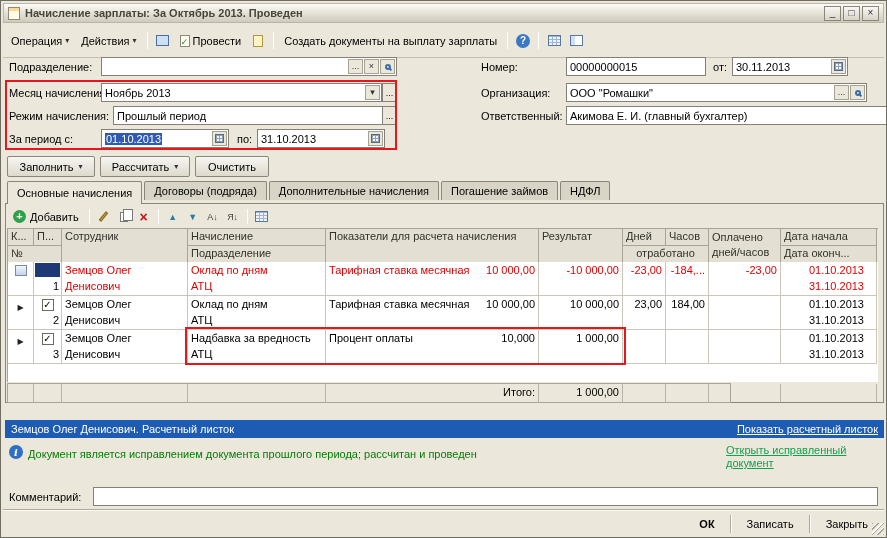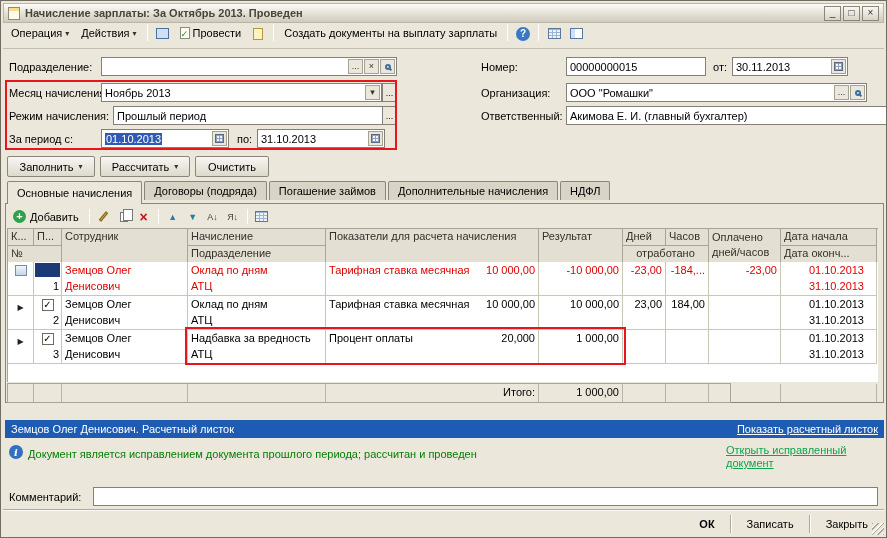--- a/index.html
+++ b/index.html
@@ -10,21 +10,21 @@
   .titlebar{position:absolute;left:2px;top:2px;right:2px;height:20px;
     background:linear-gradient(180deg,#fdfcfa 0%,#e7e4d9 45%,#cfcbbd 100%);
     border:1px solid #b9b5a7;display:flex;align-items:center;gap:5px;padding:0 4px}
   .tb-doc{width:12px;height:13px;background:#fffbe8;border:1px solid #8d8a7c;box-shadow:inset 0 3px 0 #ffd98e}
   .title-text{flex:1;font-weight:bold;color:#474639;white-space:nowrap;overflow:hidden}
   .wbtns{display:flex;gap:2px}
   .wbtn{width:17px;height:15px;border:1px solid #8a8778;background:linear-gradient(#f8f7f3,#d8d4c8);
     font-size:10px;line-height:12px;text-align:center;color:#333}
 
   
-  .toolbar{position:absolute;left:2px;top:23px;right:2px;height:25px;display:flex;align-items:flex-start;
+  .toolbar{position:absolute;left:2px;top:23px;right:2px;height:34px;display:flex;align-items:center;
     gap:2px;padding:0 3px;border-bottom:1px solid #c2beb0}
   .tbtn{display:flex;align-items:center;gap:3px;padding:3px 5px;white-space:nowrap;cursor:default}
   .arr{font-size:8px;color:#333}
   .tsep{width:1px;height:17px;background:#b5b1a3;border-right:1px solid #fff;margin:0 3px}
   .gic16{width:20px;height:19px;display:flex;align-items:center;justify-content:center}
   .ic-mov{width:13px;height:11px;background:#cfe0f4;border:1px solid #4a6fa0}
   .ic-post{position:relative;width:10px;height:12px;background:#fffdf2;border:1px solid #8d8a7c}
   .ic-post::after{content:"✓";position:absolute;left:0;top:0;color:#1d8a26;font-size:9px;line-height:12px}
   .ic-based{width:10px;height:12px;background:#fff3c2;border:1px solid #b3973e}
   .ic-help{width:14px;height:14px;border-radius:50%;background:#3b77c2;color:#fff;font-weight:bold;
@@ -283,22 +283,22 @@
     <span>Рассчитать</span>
     <span class="arr">▾</span>
   </div>
   <div class="cmdbtn" style="left:194px;top:155px;width:74px">
     <span>Очистить</span>
   </div>
 
   <div class="tabs">
     <div class="tab active">Основные начисления</div>
     <div class="tab">Договоры (подряда)</div>
+    <div class="tab">Дополнительные начисления</div>
     <div class="tab">Погашение займов</div>
-    <div class="tab">Дополнительные начисления</div>
     <div class="tab">НДФЛ</div>
   </div>
 
   <div class="panel">
     <div class="gridbar">
       <span class="gbtn">
         <span class="add-ic">+</span>
         <span>Добавить</span>
       </span>
       <span class="gsep"></span>
@@ -401,21 +401,21 @@
         <span class="cb">✓</span>
         <span class="rownum">3</span>
       </div>
       <div class="tc">Земцов Олег Денисович</div>
       <div class="tc">
         <div>Надбавка за вредность</div>
         <div>АТЦ</div>
       </div>
       <div class="tc c-ind">
         <span class="ind-name">Процент оплаты</span>
-        <span class="ind-val">20,000</span>
+        <span class="ind-val">10,000</span>
       </div>
       <div class="tc num">1 000,00</div>
       <div class="tc num"></div>
       <div class="tc num"></div>
       <div class="tc num"></div>
       <div class="tc c-date">
         <div>01.10.2013</div>
         <div>31.10.2013</div>
       </div>
     </div>

